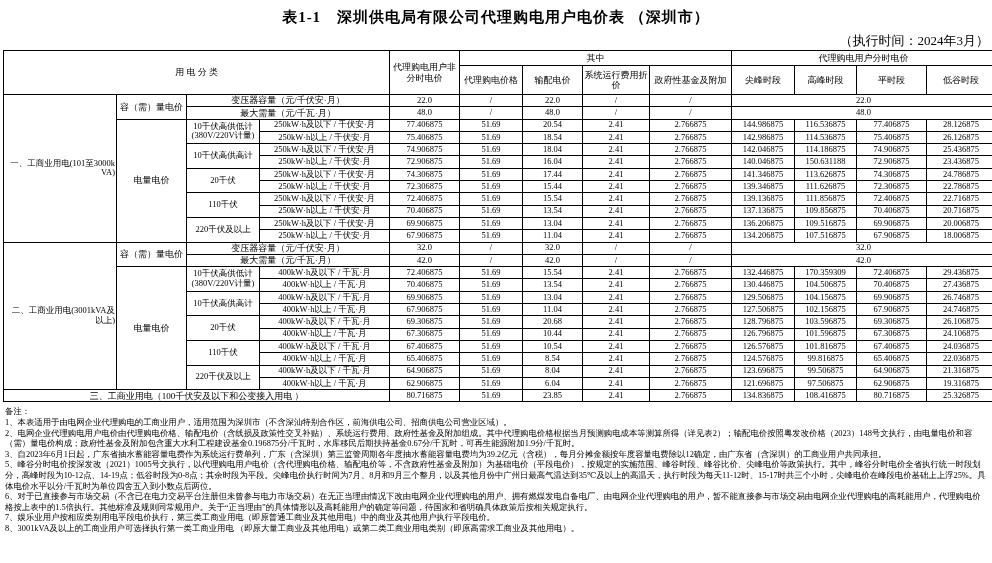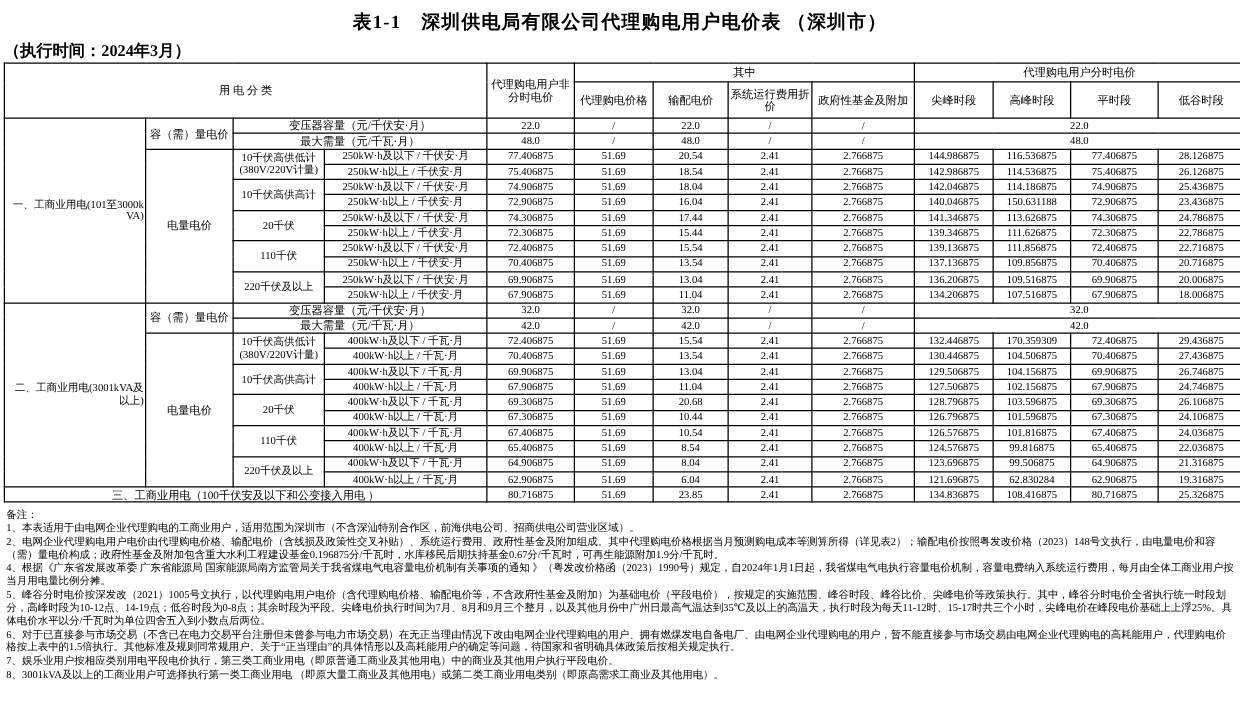--- a/index.html
+++ b/index.html
@@ -3,21 +3,21 @@
 <meta charset="utf-8">
 <style>
   html,body{margin:0;padding:0;background:#fff;}
   body{
     width:992px;height:563px;overflow:hidden;color:#000;
     font-family:"Liberation Serif","DejaVu Serif",serif;
     -webkit-font-smoothing:antialiased;
   }
   .page{padding:8px 3px 0 3px;}
   .title{text-align:center;font-size:15px;font-weight:bold;letter-spacing:1px;}
-  .subtitle{text-align:left;font-size:13px;font-weight:bold;margin-top:5px;}
+  .subtitle{text-align:right;font-size:13px;font-weight:normal;margin-top:5px;}
   .unit{text-align:right;font-size:8.5px;padding-right:1px;margin-top:3px;margin-bottom:1px;}
   table{border-collapse:collapse;width:986px;table-layout:fixed;border:1.5px solid #000;}
   th,td{
     border:1px solid #000;text-align:center;vertical-align:middle;
     font-weight:normal;font-size:8.5px;line-height:1.15;padding:0 1px;
     overflow:hidden;word-break:break-all;
   }
   thead th{font-size:9px;}
   thead tr:first-child th{height:14px;}
   thead tr:last-child th{height:28px;}
@@ -354,21 +354,21 @@
           <td>21.316875</td>
         </tr>
         <tr>
           <td>400kW·h以上 / 千瓦·月</td>
           <td>62.906875</td>
           <td>51.69</td>
           <td>6.04</td>
           <td>2.41</td>
           <td>2.766875</td>
           <td>121.696875</td>
-          <td>62.830284</td>
+          <td>97.506875</td>
           <td>62.906875</td>
           <td>19.316875</td>
         </tr>
         <tr>
           <td colspan="4" class="sec3">三、工商业用电（100千伏安及以下和公变接入用电 ）</td>
           <td>80.716875</td>
           <td>51.69</td>
           <td>23.85</td>
           <td>2.41</td>
           <td>2.766875</td>
@@ -377,19 +377,19 @@
           <td>80.716875</td>
           <td>25.326875</td>
         </tr>
       </tbody>
   </table>
 
   <div class="notes">
       <div>备注：</div>
       <div>1、本表适用于由电网企业代理购电的工商业用户，适用范围为深圳市（不含深汕特别合作区，前海供电公司、招商供电公司营业区域）。</div>
       <div>2、电网企业代理购电用户电价由代理购电价格、输配电价（含线损及政策性交叉补贴）、系统运行费用、政府性基金及附加组成。其中代理购电价格根据当月预测购电成本等测算所得（详见表2）；输配电价按照粤发改价格（2023）148号文执行，由电量电价和容（需）量电价构成；政府性基金及附加包含重大水利工程建设基金0.196875分/千瓦时，水库移民后期扶持基金0.67分/千瓦时，可再生能源附加1.9分/千瓦时。</div>
-      <div>4、根据《广东省发展改革委 广东省能源局 国家能源局南方监管局关于我省煤电气电容量电价机制有关事项的通知 》（粤发改价格函（2023）1990号）规定，自2024年1月1日起，我省煤电气电执行容量电价机制，容量电费纳入系统运行费用，每月由全体工商业用户按当月用电量比例分摊。</div>
+      <div>3、自2023年6月1日起，广东省抽水蓄能容量电费作为系统运行费单列，广东（含深圳）第三监管周期各年度抽水蓄能容量电费均为39.2亿元（含税），每月分摊金额按年度容量电费除以12确定，由广东省（含深圳）的工商业用户共同承担。</div>
       <div>5、峰谷分时电价按深发改（2021）1005号文执行，以代理购电用户电价（含代理购电价格、输配电价等，不含政府性基金及附加）为基础电价（平段电价），按规定的实施范围、峰谷时段、峰谷比价、尖峰电价等政策执行。其中，峰谷分时电价全省执行统一时段划分，高峰时段为10-12点、14-19点；低谷时段为0-8点；其余时段为平段。尖峰电价执行时间为7月、8月和9月三个整月，以及其他月份中广州日最高气温达到35℃及以上的高温天，执行时段为每天11-12时、15-17时共三个小时，尖峰电价在峰段电价基础上上浮25%。具体电价水平以分/千瓦时为单位四舍五入到小数点后两位。</div>
       <div>6、对于已直接参与市场交易（不含已在电力交易平台注册但未曾参与电力市场交易）在无正当理由情况下改由电网企业代理购电的用户、拥有燃煤发电自备电厂、由电网企业代理购电的用户，暂不能直接参与市场交易由电网企业代理购电的高耗能用户，代理购电价格按上表中的1.5倍执行。其他标准及规则同常规用户。关于“正当理由”的具体情形以及高耗能用户的确定等问题，待国家和省明确具体政策后按相关规定执行。</div>
       <div>7、娱乐业用户按相应类别用电平段电价执行，第三类工商业用电（即原普通工商业及其他用电）中的商业及其他用户执行平段电价。</div>
       <div>8、3001kVA及以上的工商业用户可选择执行第一类工商业用电 （即原大量工商业及其他用电）或第二类工商业用电类别（即原高需求工商业及其他用电）。</div>
     </div>
 </div>
 
 </body></html>

